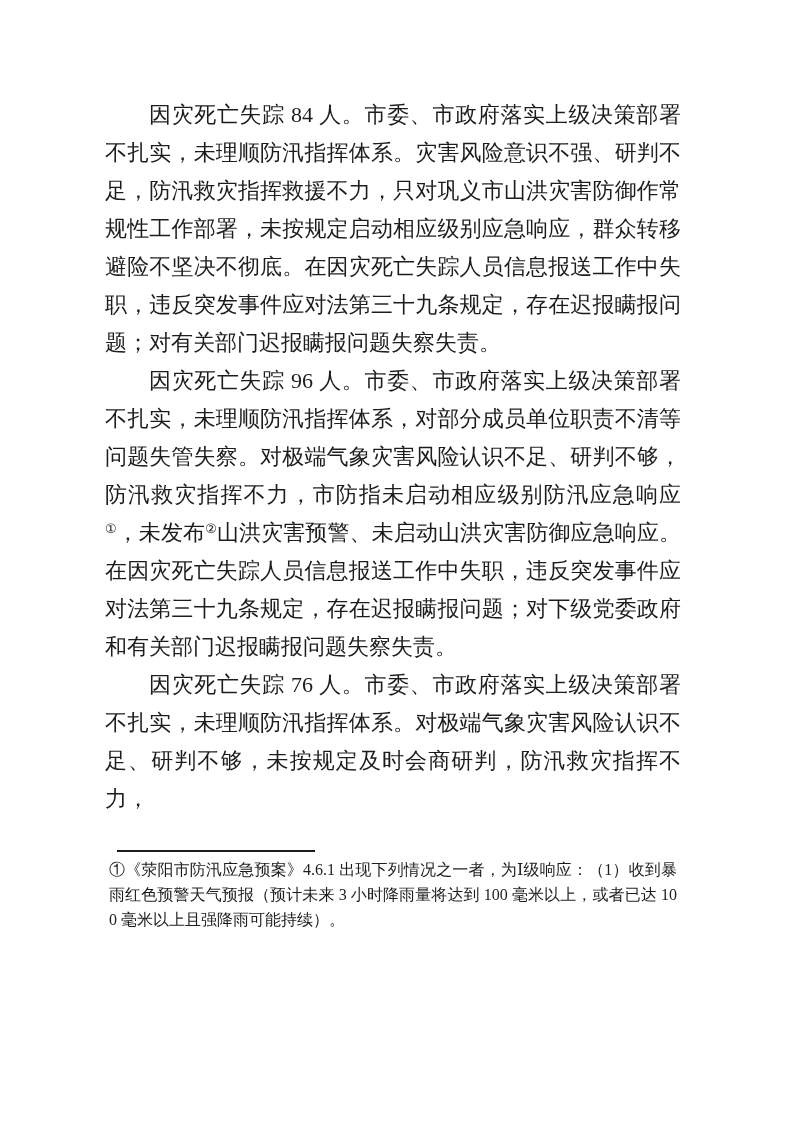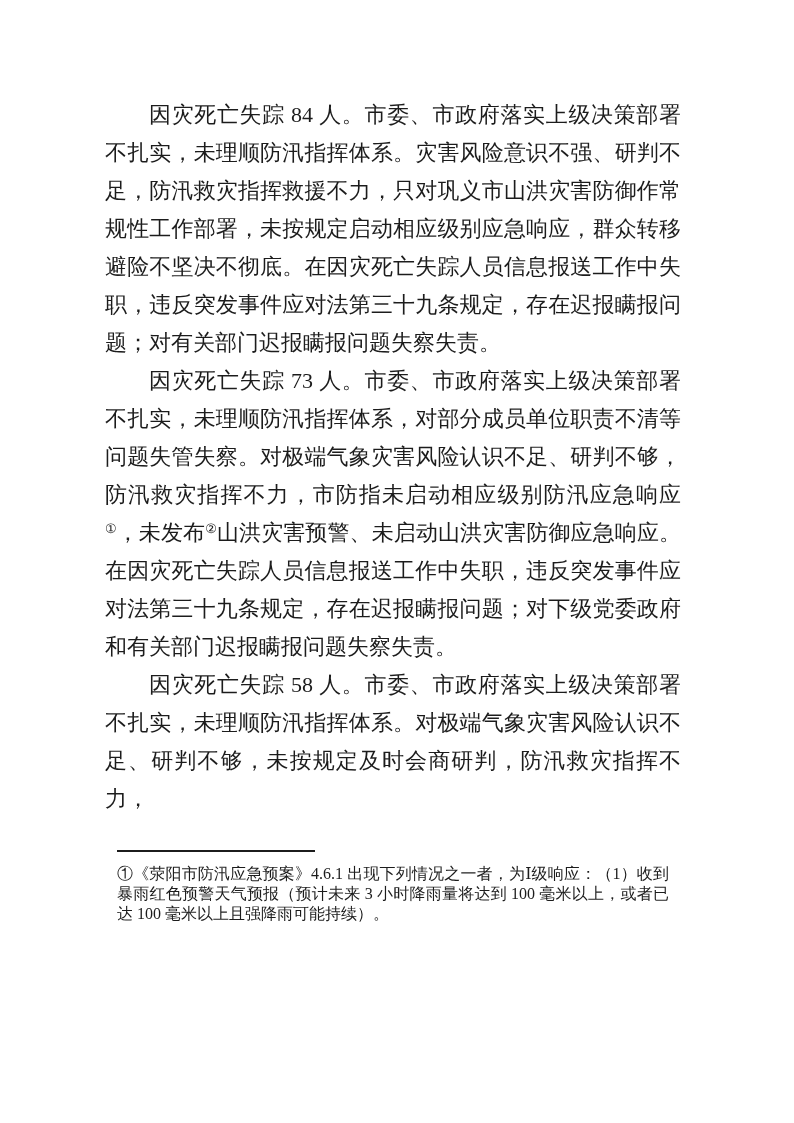--- a/index.html
+++ b/index.html
@@ -32,23 +32,23 @@
     vertical-align: 7px;
   }
   .footnote-rule {
     width: 198px;
     height: 0;
     border-top: 2px solid #1c1c1c;
     margin: 32px 0 0 12px;
   }
   .footnotes { margin-top: 5px; }
   .fn {
-    margin: 12px;
+    margin: 4px;
     font-size: 16px;
-    line-height: 20px;
+    line-height: 25px;
     text-align: justify;
     word-break: break-all;
   }
   .page-number {
     position: absolute;
     left: 0;
     right: 0;
     top: 1037px;
     text-align: center;
     font-size: 17px;
@@ -94,24 +94,24 @@
 </head>
 <body>
 
 <div class="page">
 
   <div class="content">
 
     <p class="body-p">因灾死亡失踪 84 人。市委、市政府落实上级决策部署不扎实，未理顺防汛指挥体系。灾害风险意识不强、研判不足，防汛救灾指挥救援不力，只对巩义市山洪灾害防御作常规性工作部署，未按规定启动相应级别应急响应，群众转移避险不坚决不彻底。在因灾死亡失踪人员信息报送工作中失职，违反突发事件应对法第三十九条规定，存在迟报瞒报问题；对有关部门迟报瞒报问题失察失责。</p>
 
 
-    <p class="body-p"><span>因灾死亡失踪 73 人。市委、市政府落实上级决策部署不扎实，未理顺防汛指挥体系，对部分成员单位职责不清等问题失管失察。对极端气象灾害风险认识不足、研判不够，防汛救灾指挥不力，市防指未启动相应级别防汛应急响应</span><sup class="fn-ref">①</sup><span>，未发布</span><sup class="fn-ref">②</sup><span>山洪灾害预警、未启动山洪灾害防御应急响应。在因灾死亡失踪人员信息报送工作中失职，违反突发事件应对法第三十九条规定，存在迟报瞒报问题；对下级党委政府和有关部门迟报瞒报问题失察失责。</span></p>
+    <p class="body-p"><span>因灾死亡失踪 96 人。市委、市政府落实上级决策部署不扎实，未理顺防汛指挥体系，对部分成员单位职责不清等问题失管失察。对极端气象灾害风险认识不足、研判不够，防汛救灾指挥不力，市防指未启动相应级别防汛应急响应</span><sup class="fn-ref">①</sup><span>，未发布</span><sup class="fn-ref">②</sup><span>山洪灾害预警、未启动山洪灾害防御应急响应。在因灾死亡失踪人员信息报送工作中失职，违反突发事件应对法第三十九条规定，存在迟报瞒报问题；对下级党委政府和有关部门迟报瞒报问题失察失责。</span></p>
 
 
-    <p class="body-p">因灾死亡失踪 58 人。市委、市政府落实上级决策部署不扎实，未理顺防汛指挥体系。对极端气象灾害风险认识不足、研判不够，未按规定及时会商研判，防汛救灾指挥不力，</p>
+    <p class="body-p">因灾死亡失踪 76 人。市委、市政府落实上级决策部署不扎实，未理顺防汛指挥体系。对极端气象灾害风险认识不足、研判不够，未按规定及时会商研判，防汛救灾指挥不力，</p>
 
     <div class="footnote-rule"></div>
 
     <div class="footnotes">
       <p class="fn">①《荥阳市防汛应急预案》4.6.1 出现下列情况之一者，为Ⅰ级响应：（1）收到暴雨红色预警天气预报（预计未来 3 小时降雨量将达到 100 毫米以上，或者已达 100 毫米以上且强降雨可能持续）。</p>
     </div>
 
   </div>
 
   <div class="page-number">19</div>

